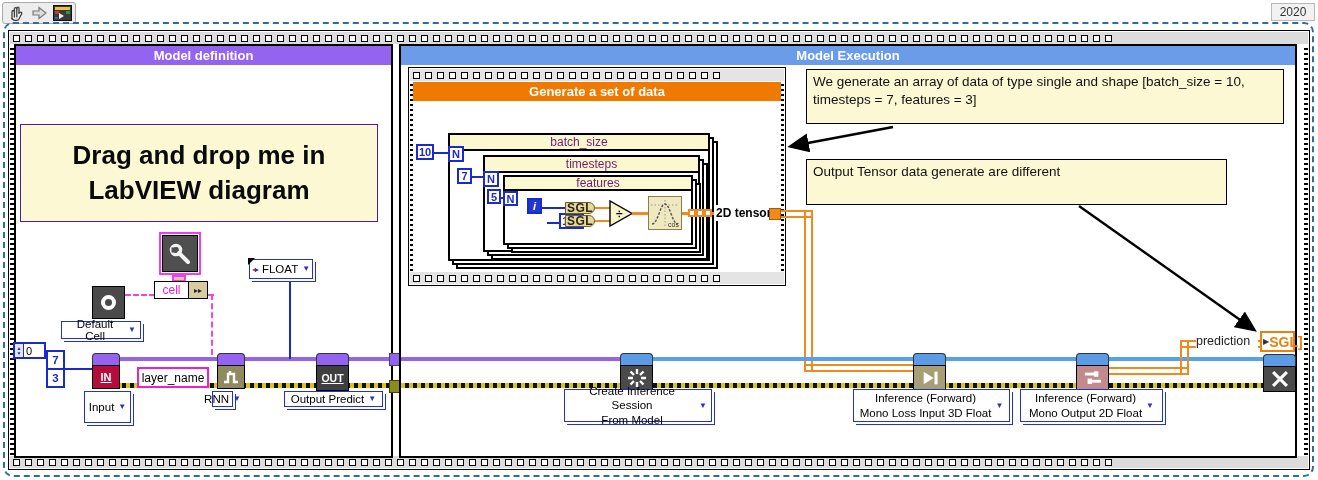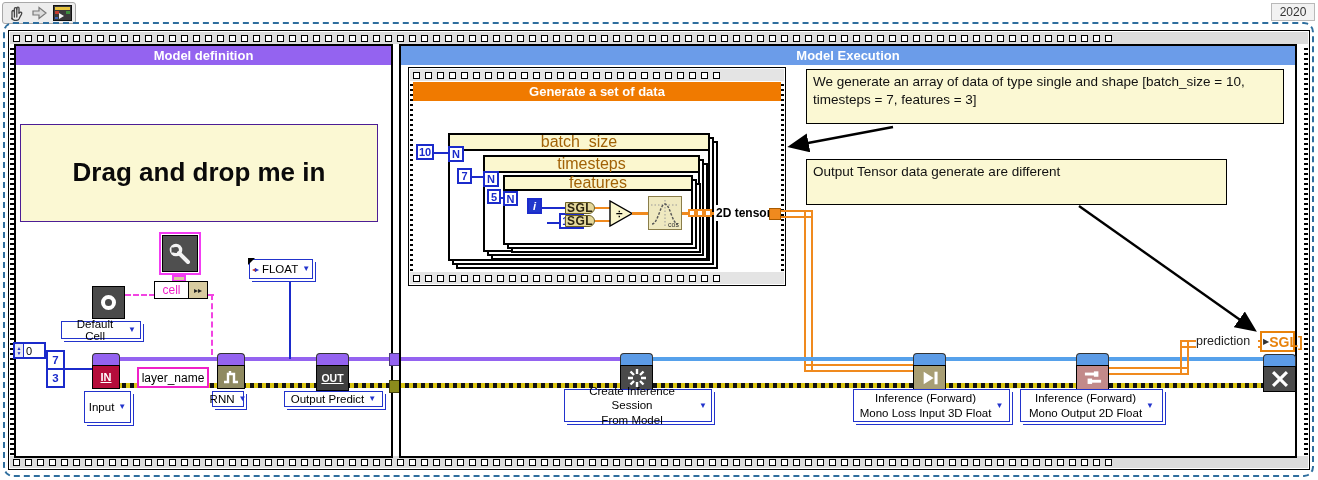--- a/index.html
+++ b/index.html
@@ -71,22 +71,22 @@
   .w-err { background:repeating-linear-gradient(90deg,#D9C512 0 4px,#111 4px 8px); }
   .w-pinkh { border-top:2px dashed #F244E2; }
   .w-pinkv { border-left:2px dashed #F244E2; }
   .w-orange2h { border-top:2px solid #F08A1E; border-bottom:2px solid #F08A1E; background:transparent; }
   .w-orange2v { border-left:2px solid #F08A1E; border-right:2px solid #F08A1E; background:transparent; }
 
   .tunnel { position:absolute; }
 
   
   .loop { position:absolute; border:2px solid #000; background:#fff; }
-  .loop-h { height:16px; border-bottom:2px solid #000; background:#FBF7CF; color:#a16207;
-    font-size:16px; display:flex; align-items:center; justify-content:center; }
+  .loop-h { height:16px; border-bottom:2px solid #000; background:#FBF7CF; color:#701a75;
+    font-size:12px; display:flex; align-items:center; justify-content:center; }
   .sheet { position:absolute; border:2px solid #000; background:#fff; }
 
   .sgl { background:#E4D89C; border:1px solid #6B5F22; border-radius:0 6px 6px 0;
     color:#2b2410; font-weight:bold; font-size:12px; display:flex; align-items:center;
     justify-content:center; letter-spacing:0.5px; }
 
   .lbl-bold { font-weight:bold; font-size:12px; color:#000; background:#fff;
     display:flex; align-items:center; }
 
   .corner-fold { position:absolute; left:-2px; top:-2px; width:0; height:0;
@@ -323,20 +323,21 @@
     <div class="zig" style="left:1px; top:14px; bottom:14px;"></div>
     <div class="zig" style="right:1px; top:14px; bottom:14px;"></div>
   </div>
 
   <div class="abs frame" style="left:14px; top:44px; width:379px; height:414px;">
     <div class="frame-h" style="background:#9463F0;">Model definition</div>
   </div>
 
   <div class="abs bignote" style="left:20px; top:124px; width:358px; height:98px;">
     <div>Drag and drop me in</div>
+    <div>LabVIEW diagram</div>
   </div>
 
   <div class="wire w-pinkv" style="left:178px; top:272px; height:9px;"></div>
   <div class="wire w-pinkh" style="left:125px; top:294px; width:30px;"></div>
   <div class="wire w-pinkh" style="left:207px; top:294px; width:7px;"></div>
   <div class="wire w-pinkv" style="left:211px; top:294px; height:61px;"></div>
 
   <div class="wire w-purple" style="left:120px; top:357px; width:98px; height:4px;"></div>
   <div class="wire w-purple" style="left:245px; top:357px; width:72px; height:4px;"></div>
   <div class="wire w-purple" style="left:349px; top:357px; width:53px; height:4px;"></div>
@@ -393,21 +394,21 @@
   </div>
 
   <div class="abs" style="left:137px; top:367px; width:72px; height:21px; border:2px solid #F020C8; background:#fff; display:flex; align-items:center; justify-content:center; font-size:12px; color:#000;">layer_name</div>
 
   <div class="abs cap purple" style="left:217px; top:353px; width:28px; height:13px;"></div>
   <div class="abs nbody" style="left:217px; top:365px; width:28px; height:24px; background:#8F8A60;">
     <svg width="18" height="16" viewBox="0 0 18 16">
       <path d="M2 13 h4 v-8 h6 v8 h4 M8 5 v-3" stroke="#fff" stroke-width="2.4" fill="none"></path>
     </svg>
   </div>
-  <div class="abs dd" style="left:212px; top:391px; width:32px; height:16px;">
+  <div class="abs dd" style="left:212px; top:391px; width:21px; height:16px;">
     <span>RNN</span>
     <span class="arr">▼</span>
   </div>
 
   <div class="abs dd" style="left:249px; top:259px; width:64px; height:20px;">
     <span class="corner-fold"></span>
     <span style="font-size:8px; letter-spacing:-1px;"><span style="color:#C23B2E;">◂</span><span style="color:#2233CC;">▸</span></span>
     <span>FLOAT</span>
     <span class="arr">▼</span>
   </div>

